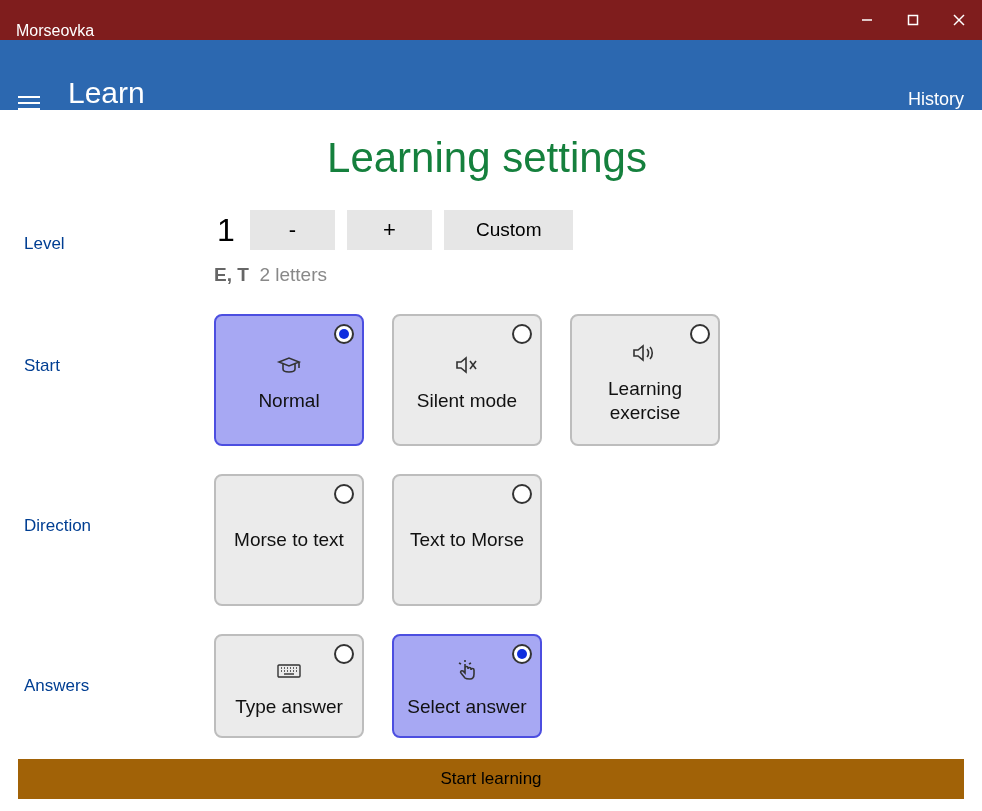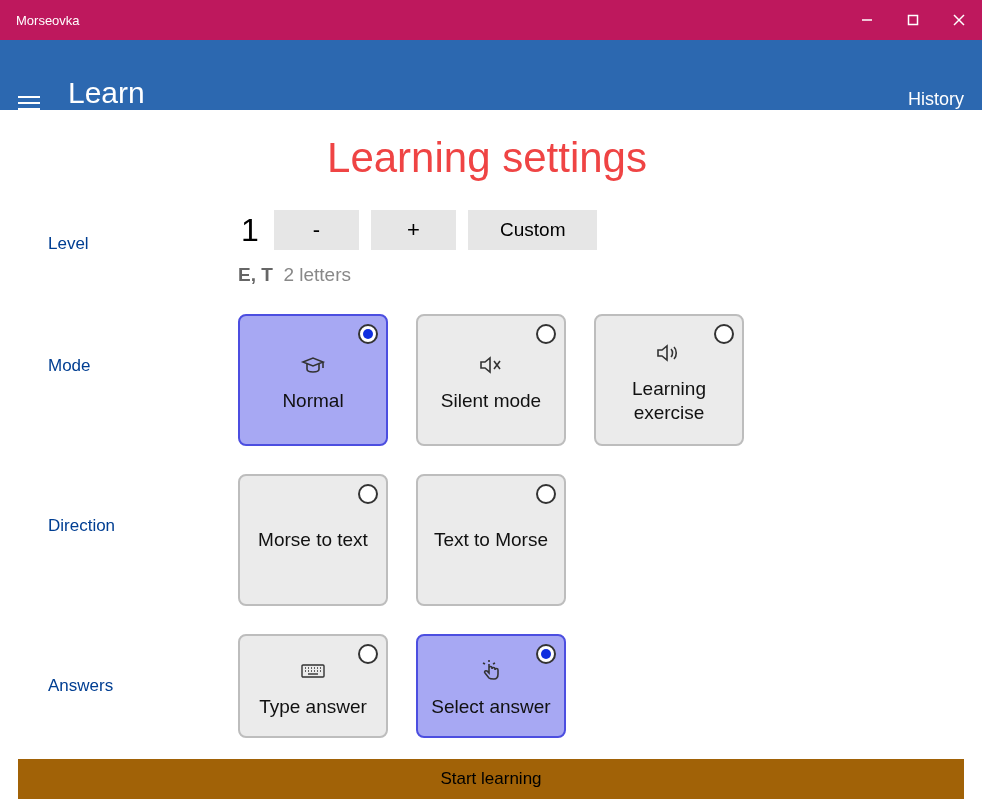--- a/index.html
+++ b/index.html
@@ -8,26 +8,26 @@
     font-family: "Segoe UI", Arial, sans-serif;
     background: #fff;
     width: 982px;
     height: 811px;
     overflow: hidden;
     display: flex;
     flex-direction: column;
   }
   .titlebar {
     height: 40px;
-    background: #be185d;
+    background: #7f1d1d;
     color: #fff;
     display: flex;
-    align-items: center;
+    align-items: flex-end;
     padding: 0 0 0 16px;
-    font-size: 13px;
+    font-size: 16px;
   }
   .titlebar-title { flex: 1; }
   .titlebar-buttons { display: flex; height: 100%; }
   .tbbtn {
     width: 46px;
     display: flex;
     align-items: center;
     justify-content: center;
     cursor: pointer;
   }
@@ -48,23 +48,23 @@
     flex: 1;
     position: relative;
     overflow-y: auto;
     padding: 18px 32px 0 24px;
   }
   .main-heading {
     font-size: 42px;
     font-weight: 400;
     text-align: center;
     margin: 6px 0 28px 0;
-    color: #ef4444;
-  }
-  .row { display: flex; align-items: flex-start; margin-bottom: 28px; margin-left: 24px; }
+    color: #15803d;
+  }
+  .row { display: flex; align-items: flex-start; margin-bottom: 28px; }
   .label {
     width: 190px;
     color: #003E92;
     font-size: 17px;
     padding-top: 42px;
   }
   .row.level .label { padding-top: 24px; }
   .row-body { flex: 1; }
   .level-ctrl { display: flex; align-items: center; gap: 12px; }
   .level-num { font-size: 32px; color: #000; width: 24px; text-align: center; }
@@ -197,21 +197,21 @@
         <div class="btn-sq">+</div>
         <div class="btn-custom">Custom</div>
       </div>
       <div class="letters">
         <strong>E, T</strong>&nbsp;&nbsp;<span>2 letters</span>
       </div>
     </div>
   </div>
 
   <div class="row">
-    <div class="label">Mode</div>
+    <div class="label">Start</div>
     <div class="row-body">
       <div class="cards">
         <div class="card selected">
           <div class="radio"></div>
           <div class="icon">
             <svg width="26" height="20" viewBox="0 0 26 20" fill="none" stroke="#333" stroke-width="1.6">
               <path d="M3 7 L13 3 L23 7 L13 11 Z"></path>
               <path d="M7 9 L7 14 C7 16 10 17 13 17 C16 17 19 16 19 14 L19 9"></path>
               <line x1="23" y1="7" x2="23" y2="13"></line>
             </svg>

